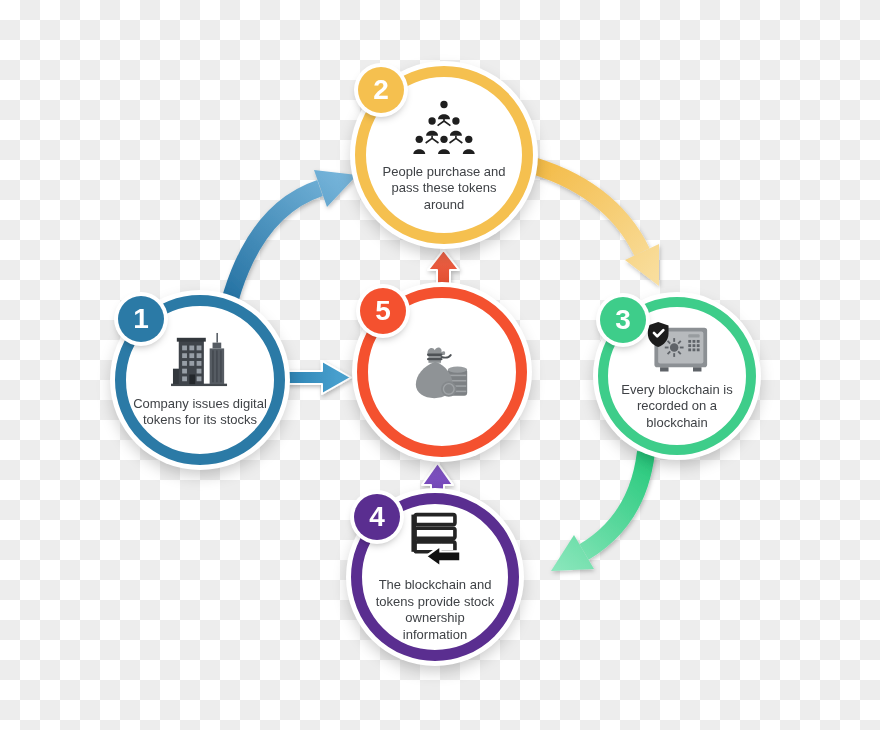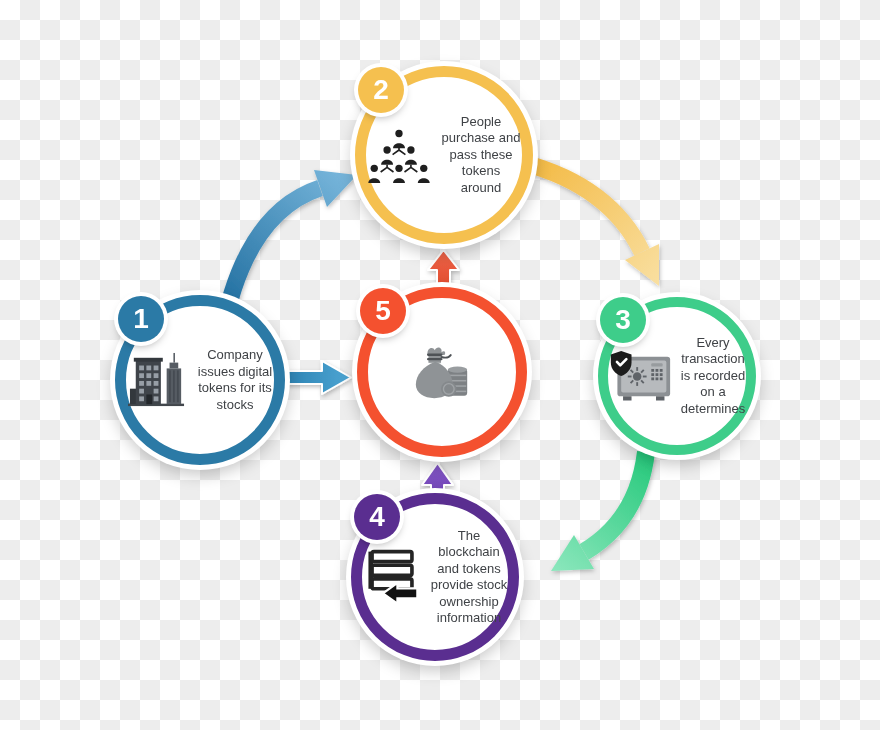--- a/index.html
+++ b/index.html
@@ -12,21 +12,21 @@
     --ca:#ffffff;--cb:#ededed;
     background:conic-gradient(var(--cb) 0 25%, var(--ca) 0 50%, var(--cb) 0 75%, var(--ca) 0) top left / 40px 40px;
   }
   .arrow-layer{position:absolute;left:0;top:0;z-index:1;}
   .node{
     position:absolute;box-sizing:border-box;background:#fff;border-radius:50%;
     border:11px solid #999;z-index:2;
     box-shadow:0 0 0 5px #fff, 0 7px 16px 3px rgba(0,0,0,.22);
     display:flex;align-items:center;justify-content:center;
   }
-  .node-inner{display:flex;align-items:center;gap:8px;}
+  .node-inner{display:flex;flex-direction:column;align-items:center;gap:8px;}
   .badge{
     position:absolute;left:-8px;top:-10px;width:46px;height:46px;border-radius:50%;
     background:#999;color:#fff;display:flex;align-items:center;justify-content:center;
     font-size:28px;font-weight:bold;z-index:3;
     box-shadow:0 0 0 4px #fff, 0 4px 8px rgba(0,0,0,.35);
   }
   .caption{margin:0;font-size:13px;line-height:1.27;color:#3f4246;text-align:center;}
   .n1{left:115px;top:295px;width:170px;height:170px;}
   .n2{left:355px;top:66px; width:178px;height:178px;}
   .n3{left:598px;top:297px;width:158px;height:158px;border-width:10px;}
@@ -207,21 +207,21 @@
               <rect x="50.5" y="24.5" width="3" height="3"></rect>
               <rect x="55" y="24.5" width="3" height="3"></rect>
             <rect x="46" y="29" width="3" height="3"></rect>
               <rect x="50.5" y="29" width="3" height="3"></rect>
               <rect x="55" y="29" width="3" height="3"></rect>
           </g>
           <path d="M14 1 L25 4.5 V13 C25 20.5 20 25 14 27.5 C8 25 3 20.5 3 13 V4.5 Z" fill="#1c1c1c"></path>
           <path d="M9.5 12.5 L13 16.2 L19.5 9.5" stroke="#ffffff" stroke-width="2.8" fill="none" stroke-linecap="round" stroke-linejoin="round"></path>
         </svg>
       </span>
-      <p class="caption">Every transaction is recorded on a determines</p>
+      <p class="caption">Every blockchain is recorded on a blockchain</p>
     </div>
   </div>
 
   <div class="node n4" style="border-color: rgb(90, 46, 144);">
     <div class="badge" style="background-color: rgb(90, 46, 144);">
       <span>4</span>
     </div>
     <div class="node-inner">
       <span class="icon">
         <svg width="60" height="58" viewBox="0 0 64 64">

